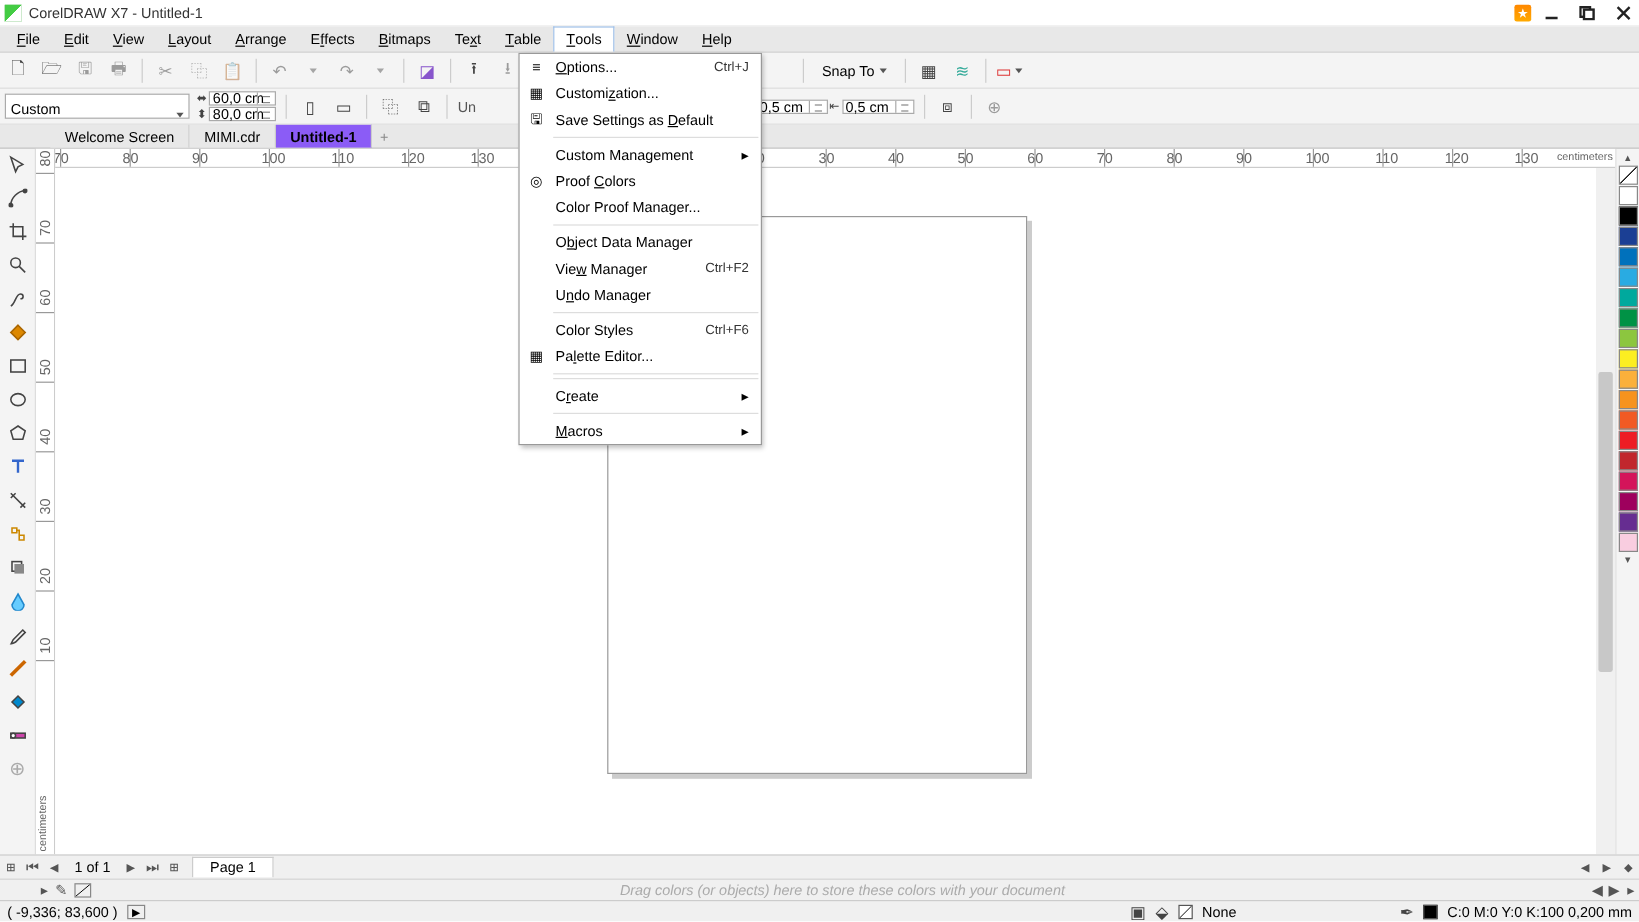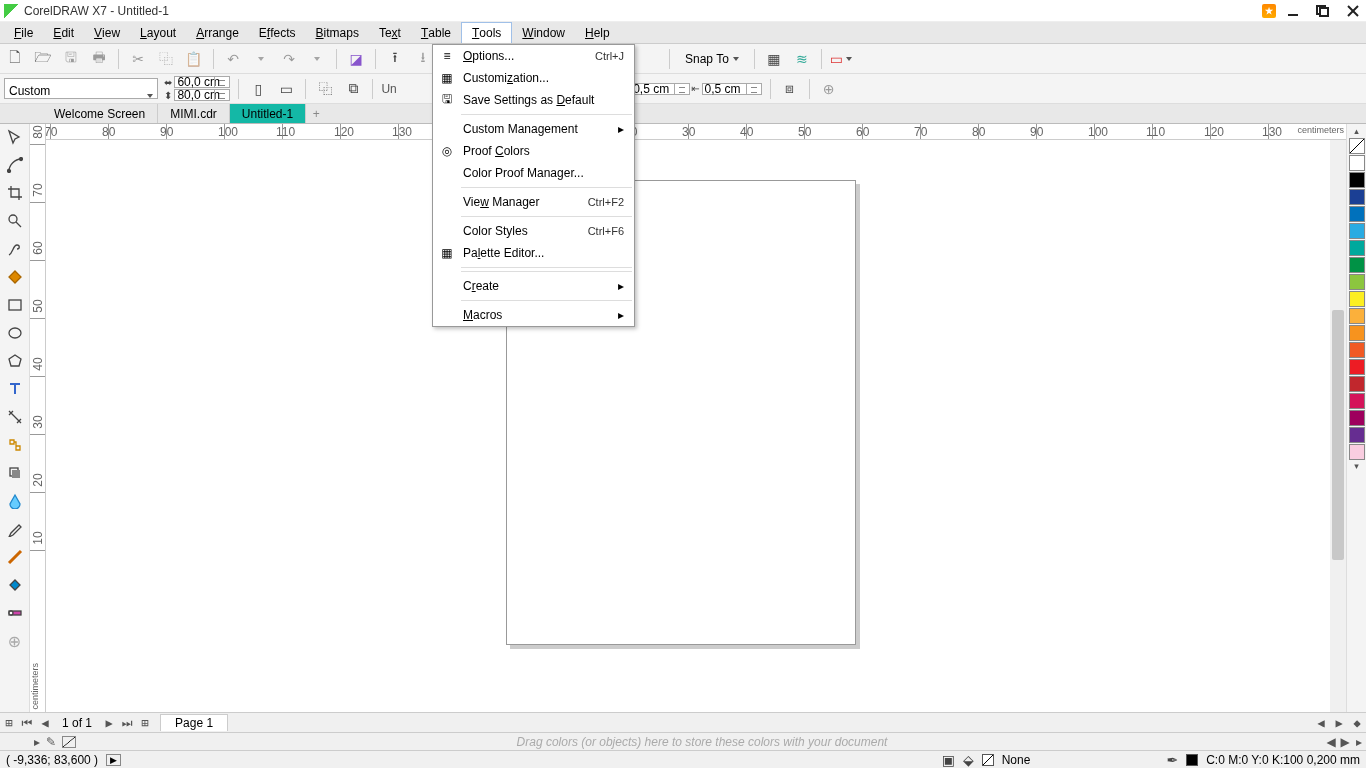--- a/index.html
+++ b/index.html
@@ -25,21 +25,21 @@
 .combo.big { width:154px;align-items:flex-end; }
 .preset-combo { justify-content:space-between; }
 .spin { width: 56px; height:12px; border:1px solid #aaa; background:#fff; font-size:10px; padding-left:2px; display:flex; align-items:center; position:relative; }
 .spin.tiny { width:60px; }
 .spin::after { content:""; position:absolute; right:0; top:0; width:14px; height:100%; border-left:1px solid #aaa; background:
   linear-gradient(#888,#888) no-repeat center 3px / 6px 1px,
   linear-gradient(#888,#888) no-repeat center 8px / 6px 1px; }
 .icon { font-family: "Segoe UI Symbol", sans-serif; font-size:14px; color:#444; }
 .tabstrip { height: 20px; background: #e8e8e8; display:flex; align-items:stretch; border-bottom:1px solid #bbb; padding-left:42px; }
 .doctab { padding: 2px 12px; border-right:1px solid #ccc; display:flex; align-items:center; background:#e8e8e8; }
-.doctab.active { background: #14b8a6; }
+.doctab.active { background: #8b5cf6; font-weight: bold; }
 .addtab { width:20px; display:flex; align-items:center; justify-content:center; color:#888; }
 .ruler-h { position:absolute; top:0; left:0; right:0; height:16px; background:#fff; border-bottom:1px solid #ccc; font-size:9px; color:#666; overflow:hidden; }
 .ruler-h .tick { position:absolute; top:0; width:1px; height:16px; background:#999; }
 .ruler-h .lbl { position:absolute; top:1px; transform:translateX(-6px); }
 .ruler-h .unit { position:absolute; right:2px; top:1px; font-size:9px; }
 .ruler-v { position:absolute; top:0; left:0; bottom:0; width:16px; background:#fff; border-right:1px solid #ccc; font-size:9px; color:#666; overflow:hidden; }
 .ruler-v .tick { position:absolute; left:0; height:1px; width:16px; background:#999; }
 .ruler-v .lbl { position:absolute; left:1px; transform: translateY(-10px) rotate(-90deg); transform-origin: left top; width:20px; text-align:center;}
 .ruler-origin { position:absolute; top:0; left:0; width:16px; height:16px; background:#fff; border-right:1px solid #ccc; border-bottom:1px solid #ccc; }
 .workarea-wrap { position:relative; display:flex; height: calc(768px - 22px - 22px - 30px - 30px - 20px - 20px - 18px - 18px); }
@@ -521,23 +521,29 @@
     </div>
     <div class="menu-row">
       <span class="micon">◎</span>
       <span>Proof <u>C</u>olors</span>
     </div>
     <div class="menu-row">
       <span>Color Proof Manager...</span>
     </div>
     <div class="menu-sep"></div>
     <div class="menu-row">
+      <span>O<u>b</u>ject Data Manager</span>
+    </div>
+    <div class="menu-row">
       <span>Vie<u>w</u> Manager</span>
       <span class="sc">Ctrl+F2</span>
     </div>
+    <div class="menu-row">
+      <span>U<u>n</u>do Manager</span>
+    </div>
     <div class="menu-sep"></div>
     <div class="menu-row">
       <span>Color Styles</span>
       <span class="sc">Ctrl+F6</span>
     </div>
     <div class="menu-row">
       <span class="micon">▦</span>
       <span>Pa<u>l</u>ette Editor...</span>
     </div>
     <div class="menu-sep"></div>

